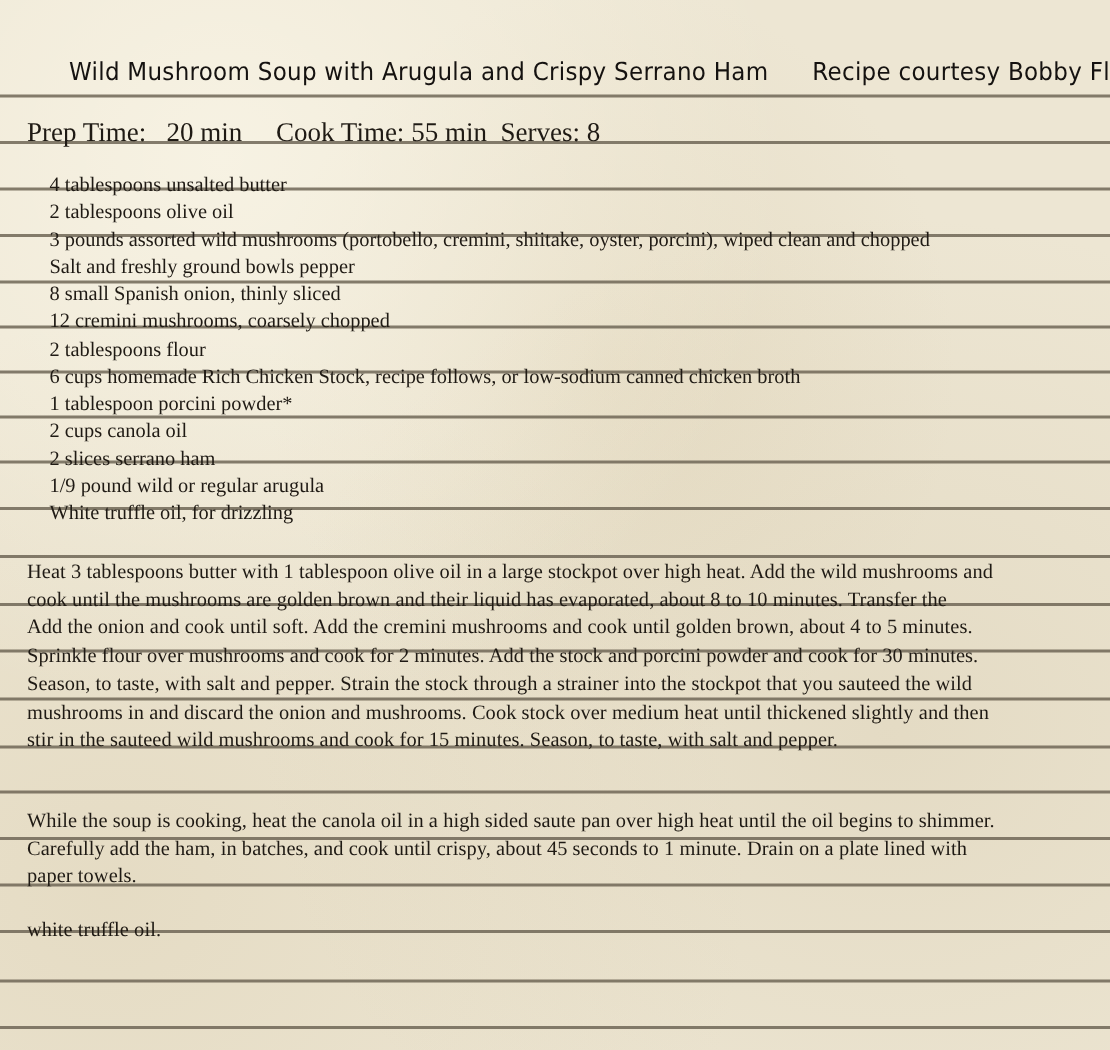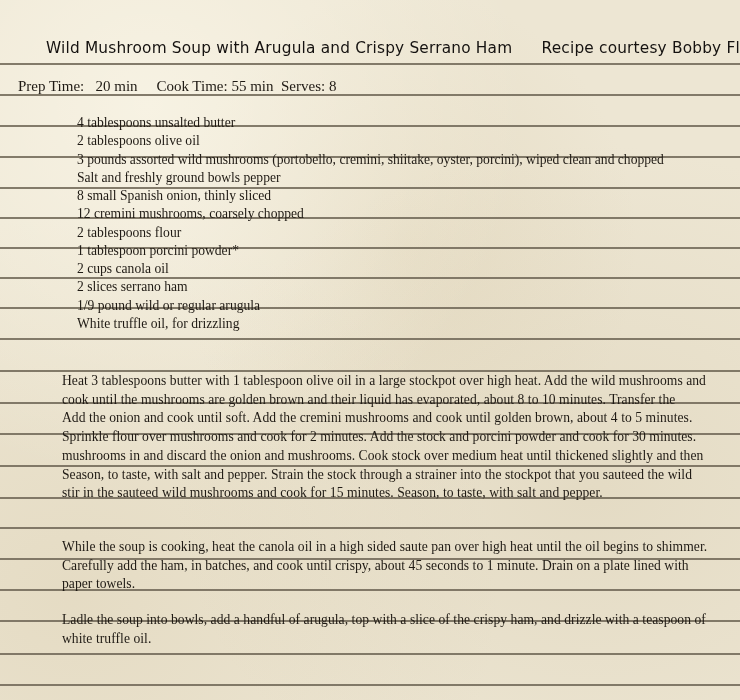--- a/index.html
+++ b/index.html
@@ -16,33 +16,33 @@
   }
   .rules { position: absolute; left: 0; top: 0; width: 740px; height: 700px; pointer-events: none; }
   .rule { position: absolute; left: 0; width: 740px; height: 2px; background: #6f6656; opacity: 0.85; }
   .title {
     position: absolute; left: 46px; top: 38px; white-space: nowrap;
     font-family: "DejaVu Sans", sans-serif; font-size: 16.5px; letter-spacing: 0.2px;
     color: #151210; transform: scaleX(0.93); transform-origin: left;
   }
   .title .courtesy { margin-left: 26px; }
   .meta {
-    position: absolute; left: 18px; top: 78px; font-size: 15px; white-space: nowrap;
+    position: absolute; left: 18px; top: 78px; font-size: 18px; white-space: nowrap;
   }
   .meta span { white-space: pre; }
   .ingredients {
     position: absolute; left: 33px; top: 114px; margin: 0; padding: 0; list-style: none;
     font-size: 13.6px; line-height: 18.25px;
   }
-  .ingredients li { white-space: nowrap; margin-left: 44px; }
+  .ingredients li { white-space: nowrap; }
   .para {
     position: absolute; left: 18px; width: 712px; margin: 0;
     font-size: 13.6px; line-height: 18.7px; letter-spacing: 0.05px;
   }
-  .para .ln { display: block; white-space: nowrap; margin-left: 44px; }
+  .para .ln { display: block; white-space: nowrap; }
 </style>
 </head>
 <body>
 
 <div class="rules">
   <div class="rule" style="top:63px"></div>
   <div class="rule" style="top:94px"></div>
   <div class="rule" style="top:125px"></div>
   <div class="rule" style="top:156px"></div>
   <div class="rule" style="top:187px"></div>
@@ -74,39 +74,39 @@
 </div>
 
 <ul class="ingredients">
   <li>4 tablespoons unsalted butter</li>
   <li>2 tablespoons olive oil</li>
   <li>3 pounds assorted wild mushrooms (portobello, cremini, shiitake, oyster, porcini), wiped clean and chopped</li>
   <li>Salt and freshly ground bowls pepper</li>
   <li>8 small Spanish onion, thinly sliced</li>
   <li>12 cremini mushrooms, coarsely chopped</li>
   <li>2 tablespoons flour</li>
+  <li>6 cups homemade Rich Chicken Stock, recipe follows, or low-sodium canned chicken broth</li>
   <li>1 tablespoon porcini powder*</li>
   <li>2 cups canola oil</li>
   <li>2 slices serrano ham</li>
   <li>1/9 pound wild or regular arugula</li>
   <li>White truffle oil, for drizzling</li>
 </ul>
 
 <p class="para" style="top:372px">
   <span class="ln">Heat 3 tablespoons butter with 1 tablespoon olive oil in a large stockpot over high heat. Add the wild mushrooms and</span>
   <span class="ln">cook until the mushrooms are golden brown and their liquid has evaporated, about 8 to 10 minutes. Transfer the</span>
   <span class="ln">Add the onion and cook until soft. Add the cremini mushrooms and cook until golden brown, about 4 to 5 minutes.</span>
   <span class="ln">Sprinkle flour over mushrooms and cook for 2 minutes. Add the stock and porcini powder and cook for 30 minutes.</span>
+  <span class="ln">Season, to taste, with salt and pepper. Strain the stock through a strainer into the stockpot that you sauteed the wild</span>
   <span class="ln">mushrooms in and discard the onion and mushrooms. Cook stock over medium heat until thickened slightly and then</span>
-  <span class="ln">Season, to taste, with salt and pepper. Strain the stock through a strainer into the stockpot that you sauteed the wild</span>
   <span class="ln">stir in the sauteed wild mushrooms and cook for 15 minutes. Season, to taste, with salt and pepper.</span>
 </p>
 
 <p class="para" style="top:538px">
   <span class="ln">While the soup is cooking, heat the canola oil in a high sided saute pan over high heat until the oil begins to shimmer.</span>
   <span class="ln">Carefully add the ham, in batches, and cook until crispy, about 45 seconds to 1 minute. Drain on a plate lined with</span>
   <span class="ln">paper towels.</span>
 </p>
 
 <p class="para" style="top:611px">
-  <span class="ln">Ladle the soup into bowls, add a handful of arugula, top with a slice of the crispy ham, and drizzle with a teaspoon of</span>
   <span class="ln">white truffle oil.</span>
 </p>
 
 </body></html>

